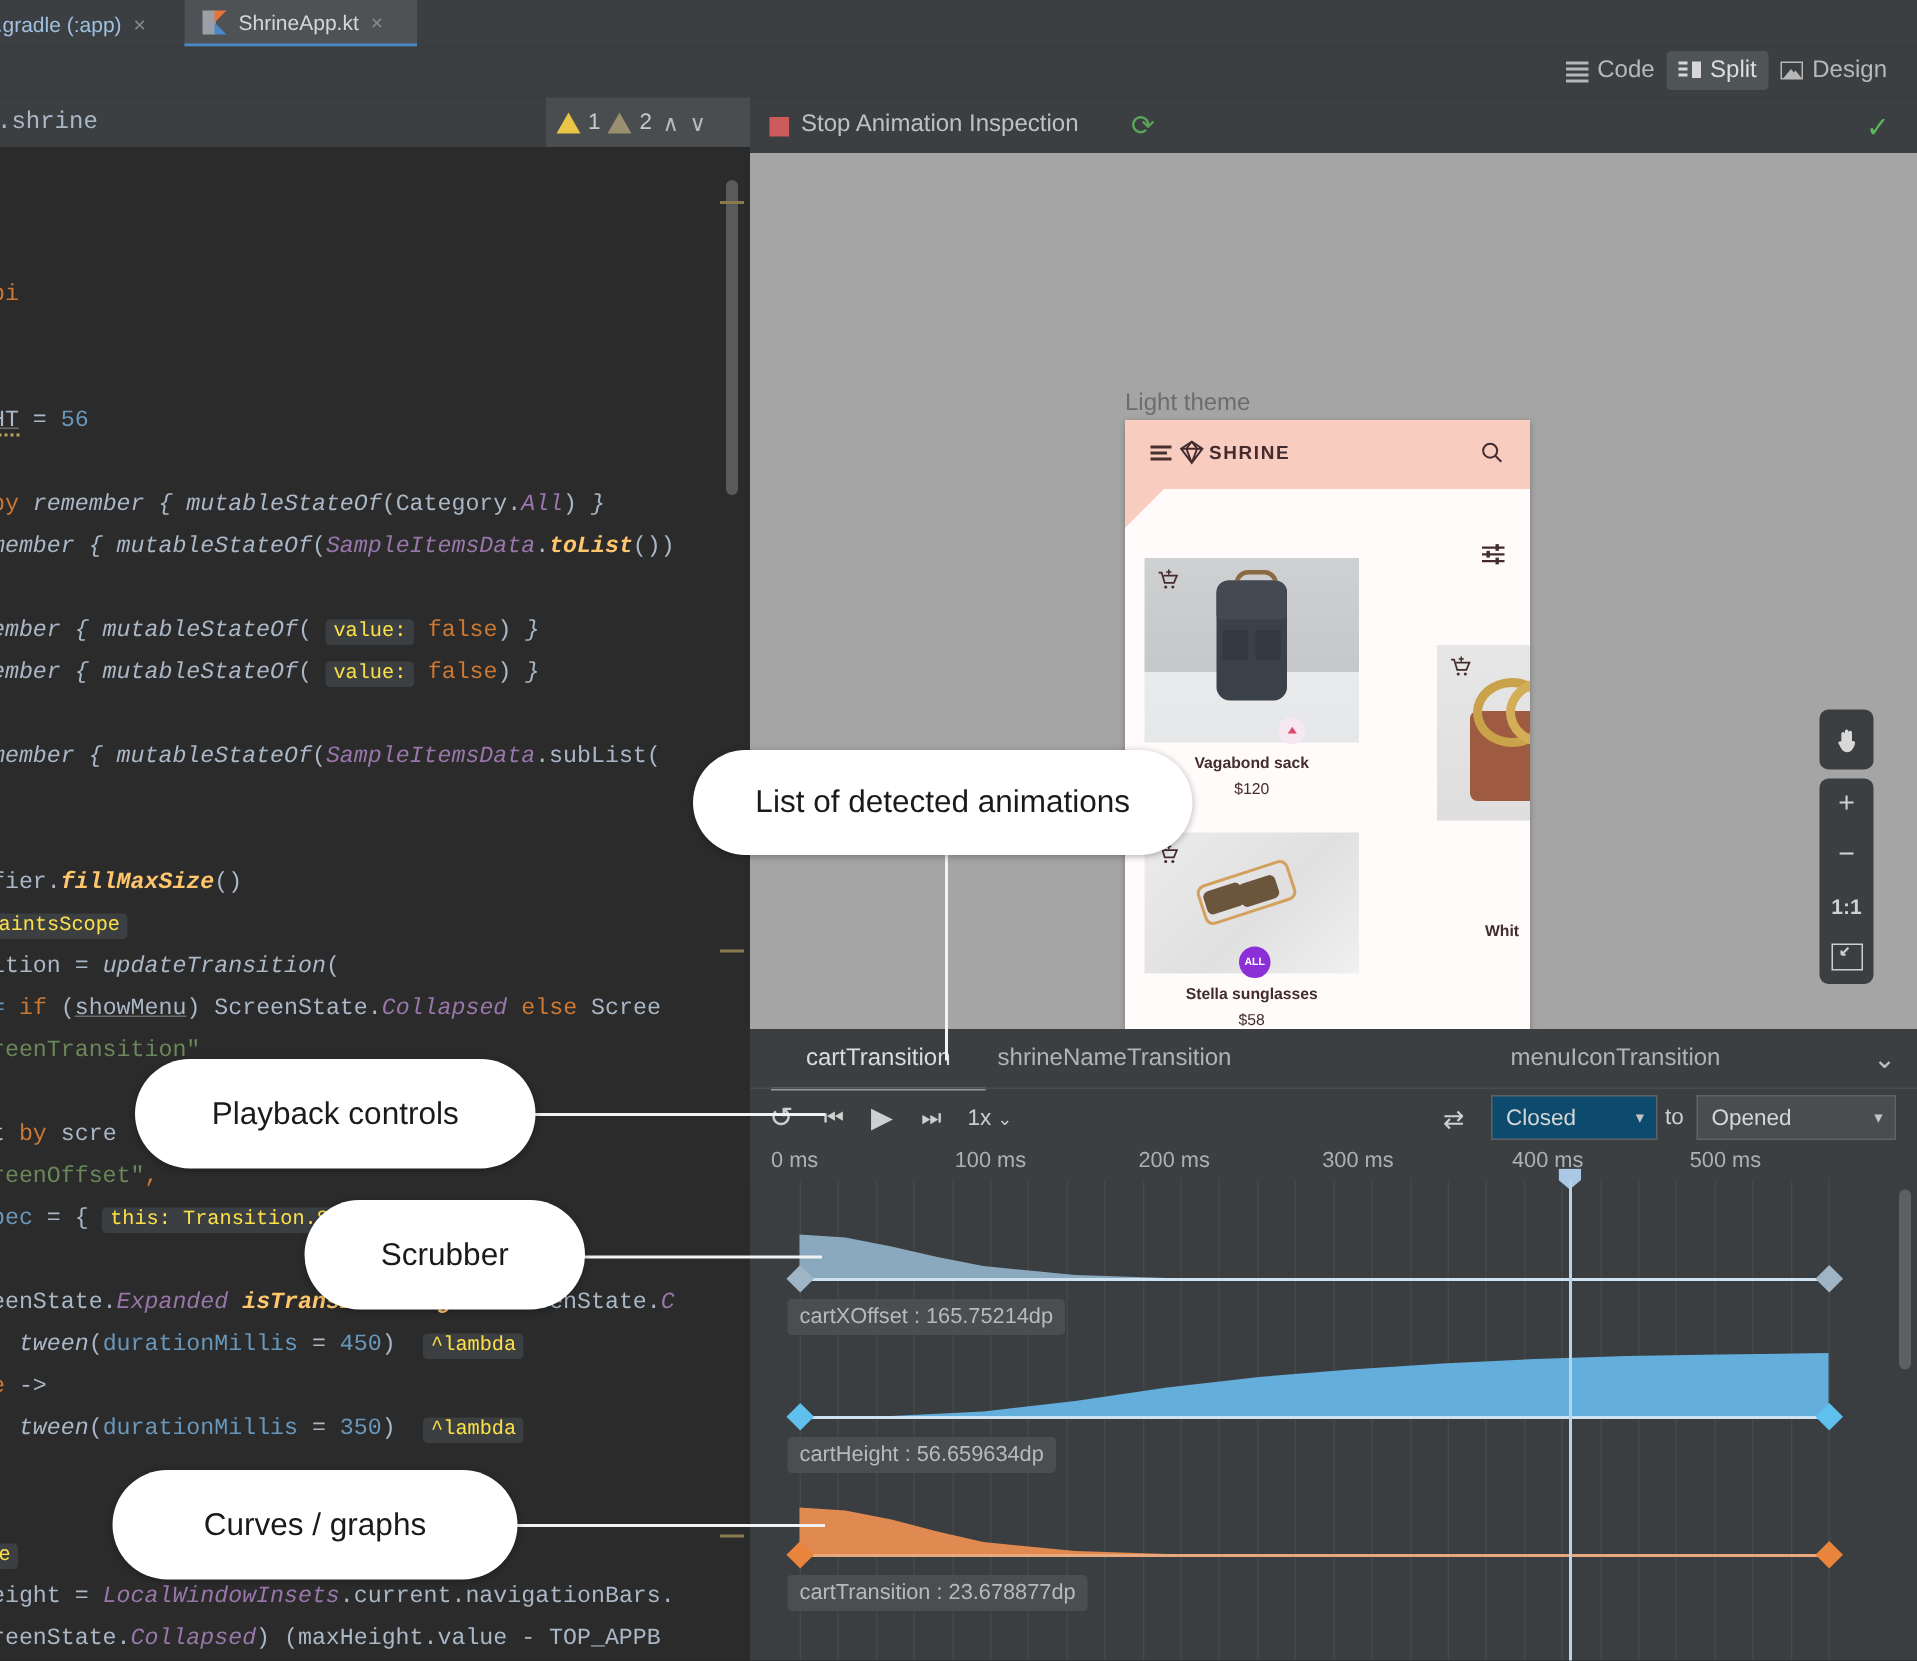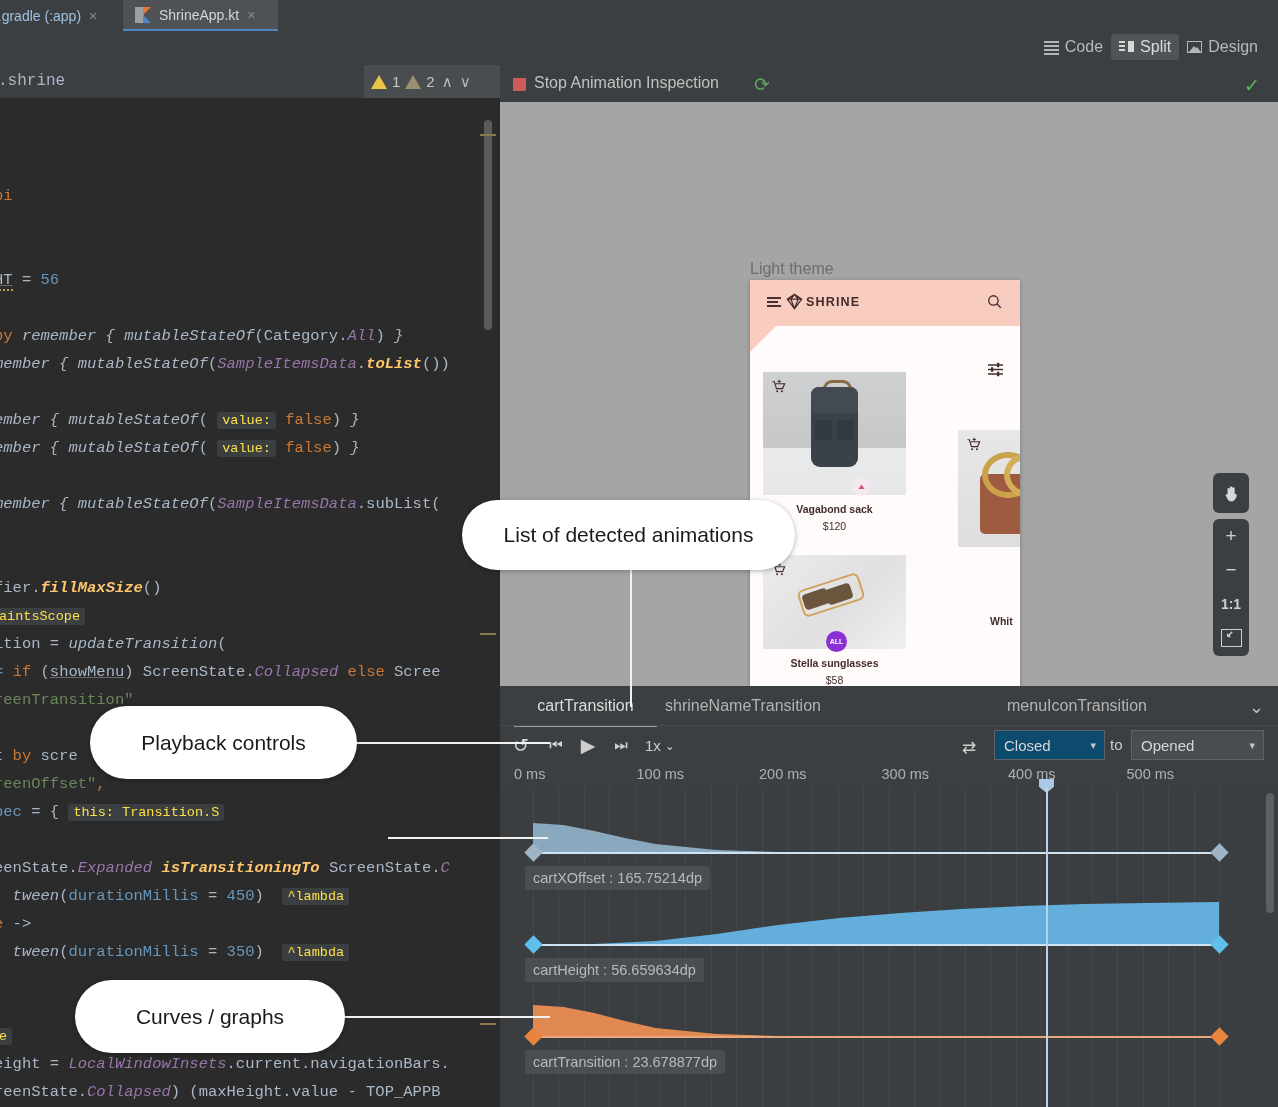--- a/index.html
+++ b/index.html
@@ -472,17 +472,20 @@
   <div class="cline" style="left:355px;top:742px;width:195px;"></div>
   <div class="cline" style="left:388px;top:837px;width:160px;"></div>
   <div class="cline" style="left:343px;top:1016px;width:207px;"></div>
 
   <div class="callout" style="left:462px;top:500px;width:333px;height:70px;">
     <span>List of detected animations</span>
   </div>
   <div class="callout" style="left:90px;top:706px;width:267px;height:73px;justify-content:center;">
     <span>Playback controls</span>
   </div>
+  <div class="callout" style="left:203px;top:800px;width:187px;height:73px;">
+    <span>Scrubber</span>
+  </div>
   <div class="callout" style="left:75px;top:980px;width:270px;height:73px;">
     <span>Curves / graphs</span>
   </div>
 
 </div>
 
 </body></html>

